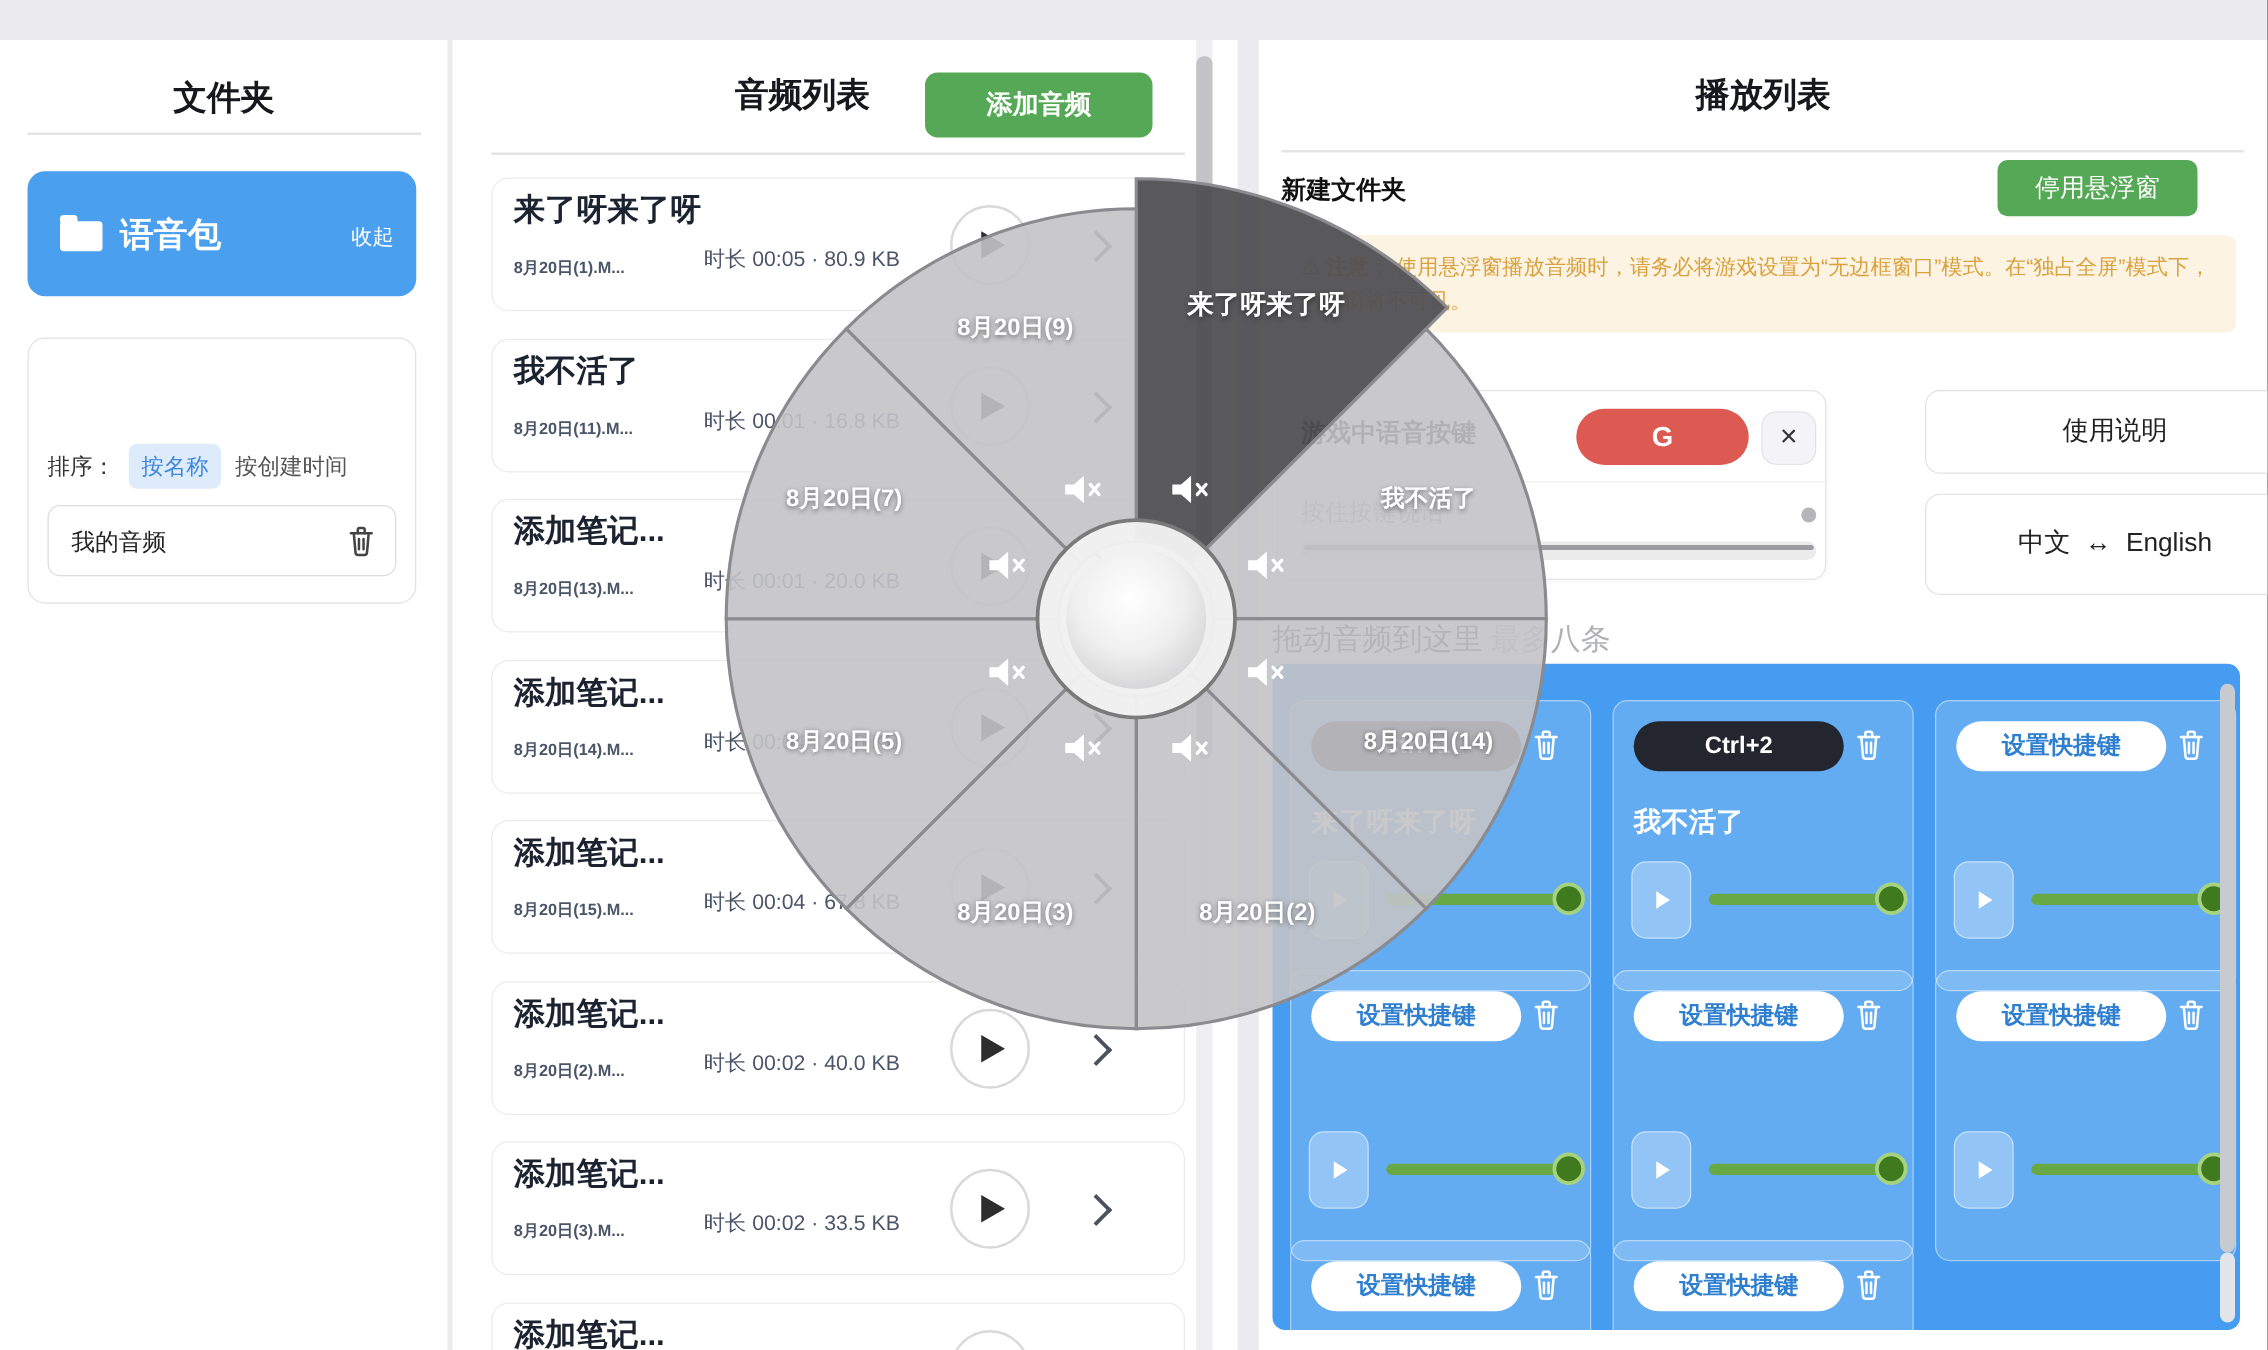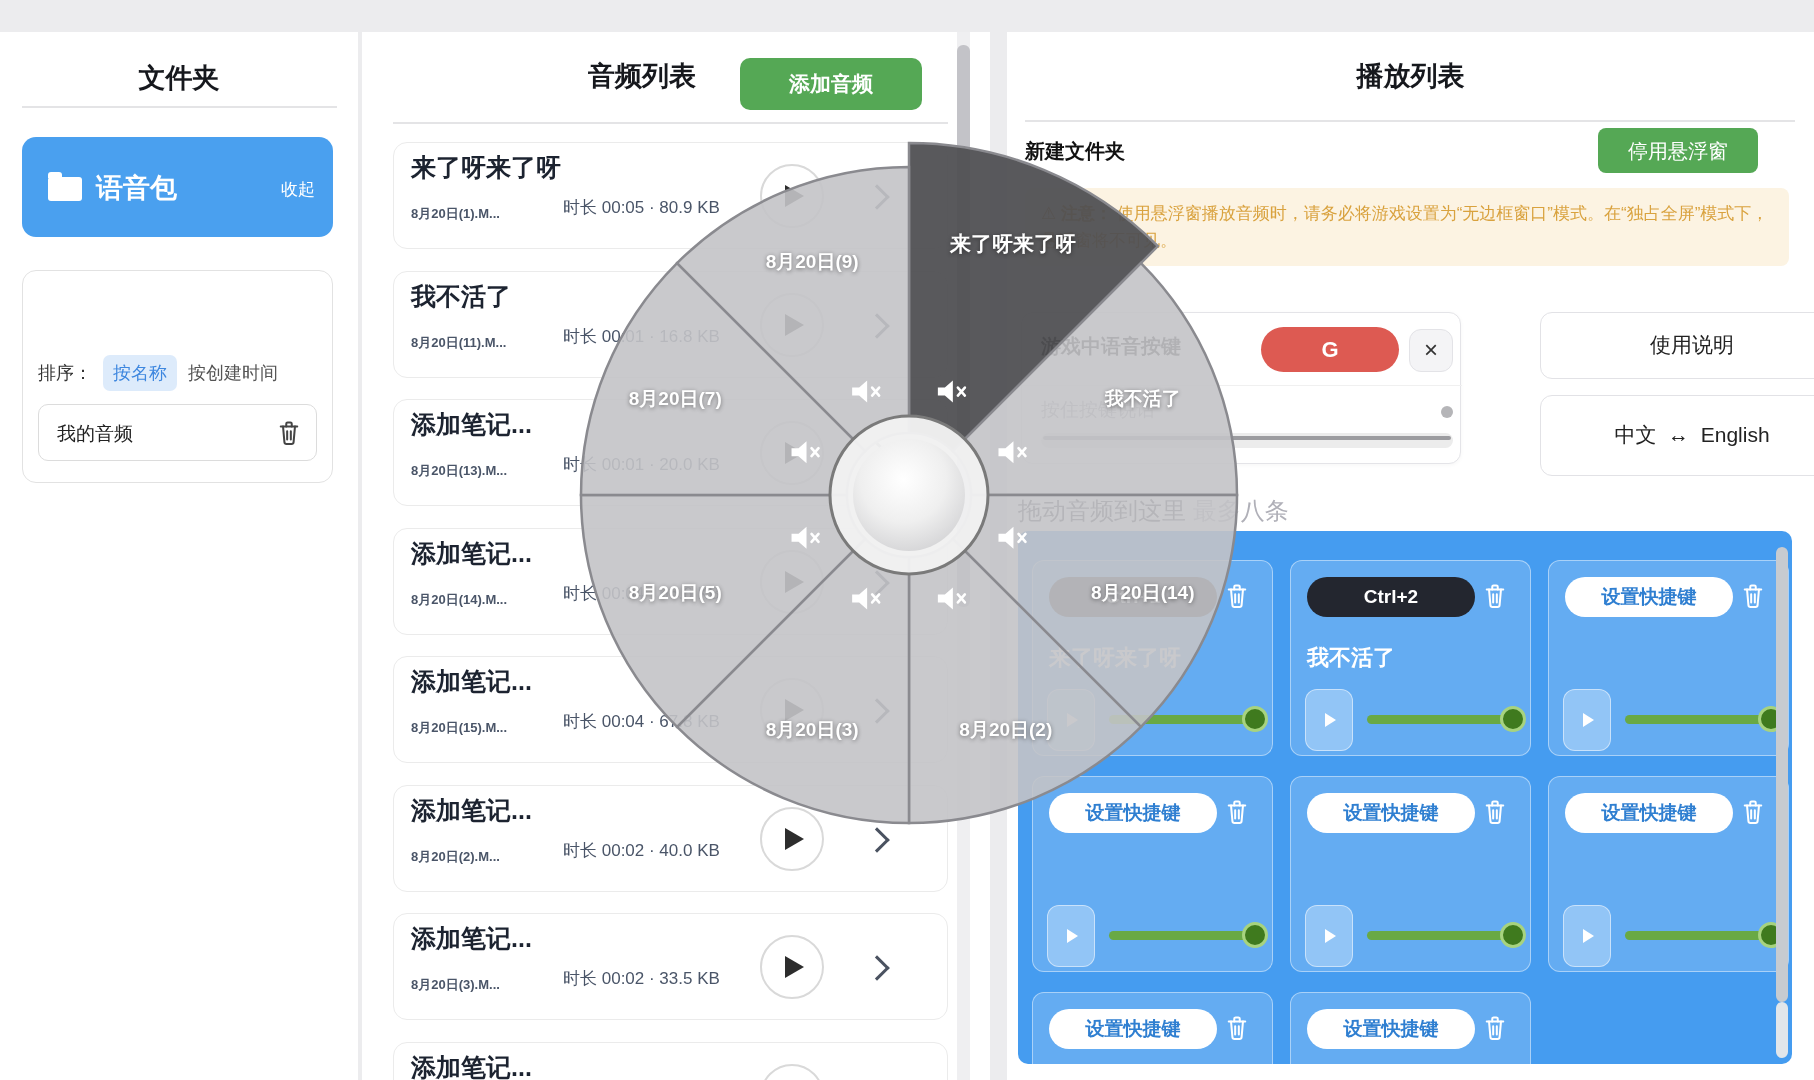--- a/index.html
+++ b/index.html
@@ -75,21 +75,21 @@
   #ptt-slider{position:absolute;left:19px;top:120px;width:412px;height:15px;background:#ececec;border-radius:8px;}
   #ptt-slider::before{content:"";position:absolute;left:2px;top:3px;width:408px;height:4px;background:#9c9ca0;border-radius:2px;}
   .side-btn{background:#fff;border:1.5px solid #e2e2e6;border-radius:12px;box-sizing:border-box;text-align:center;
       color:#222;font-size:21px;margin-left:44px;}
   #help-btn{left:1496px;top:312px;width:304px;height:67px;line-height:64px;}
   #lang-btn{left:1496px;top:395px;width:304px;height:81px;line-height:78px;}
   #drop-hint{left:1018px;top:495px;width:774px;text-align:left;font-size:24px;color:#3a3a44;}
   #drop-hint .sub{color:#b0b0b8;}
   
   #grid{left:1018px;top:531px;width:774px;height:533px;background:#459cf0;border-radius:10px;overflow:hidden;}
-  .slot{position:absolute;width:241px;height:196px;background:rgba(255,255,255,0.17);
+  .slot{position:absolute;width:241px;height:233px;background:rgba(255,255,255,0.17);
       border:1.5px solid rgba(255,255,255,0.45);border-radius:12px;box-sizing:border-box;}
   .slot-pill{position:absolute;left:16px;top:16px;width:168px;height:40px;border-radius:20px;text-align:center;
       line-height:40px;font-size:19px;font-weight:bold;}
   .pill-dark{background:#23262f;color:#fff;}
   .pill-action{background:#fff;color:#2f7fd1;}
   .slot-trash{position:absolute;left:193px;top:22px;color:#fff;}
   .slot-label{position:absolute;left:16px;top:82px;font-size:22px;font-weight:bold;color:#fff;}
   .slot-play{position:absolute;left:14px;top:128px;width:46px;height:60px;background:rgba(255,255,255,0.30);
       border:1px solid rgba(255,255,255,0.5);border-radius:12px;display:flex;align-items:center;justify-content:center;}
   .slot-play-tri{width:0;height:0;border-left:11px solid #fff;border-top:7px solid transparent;border-bottom:7px solid transparent;margin-left:3px;}

